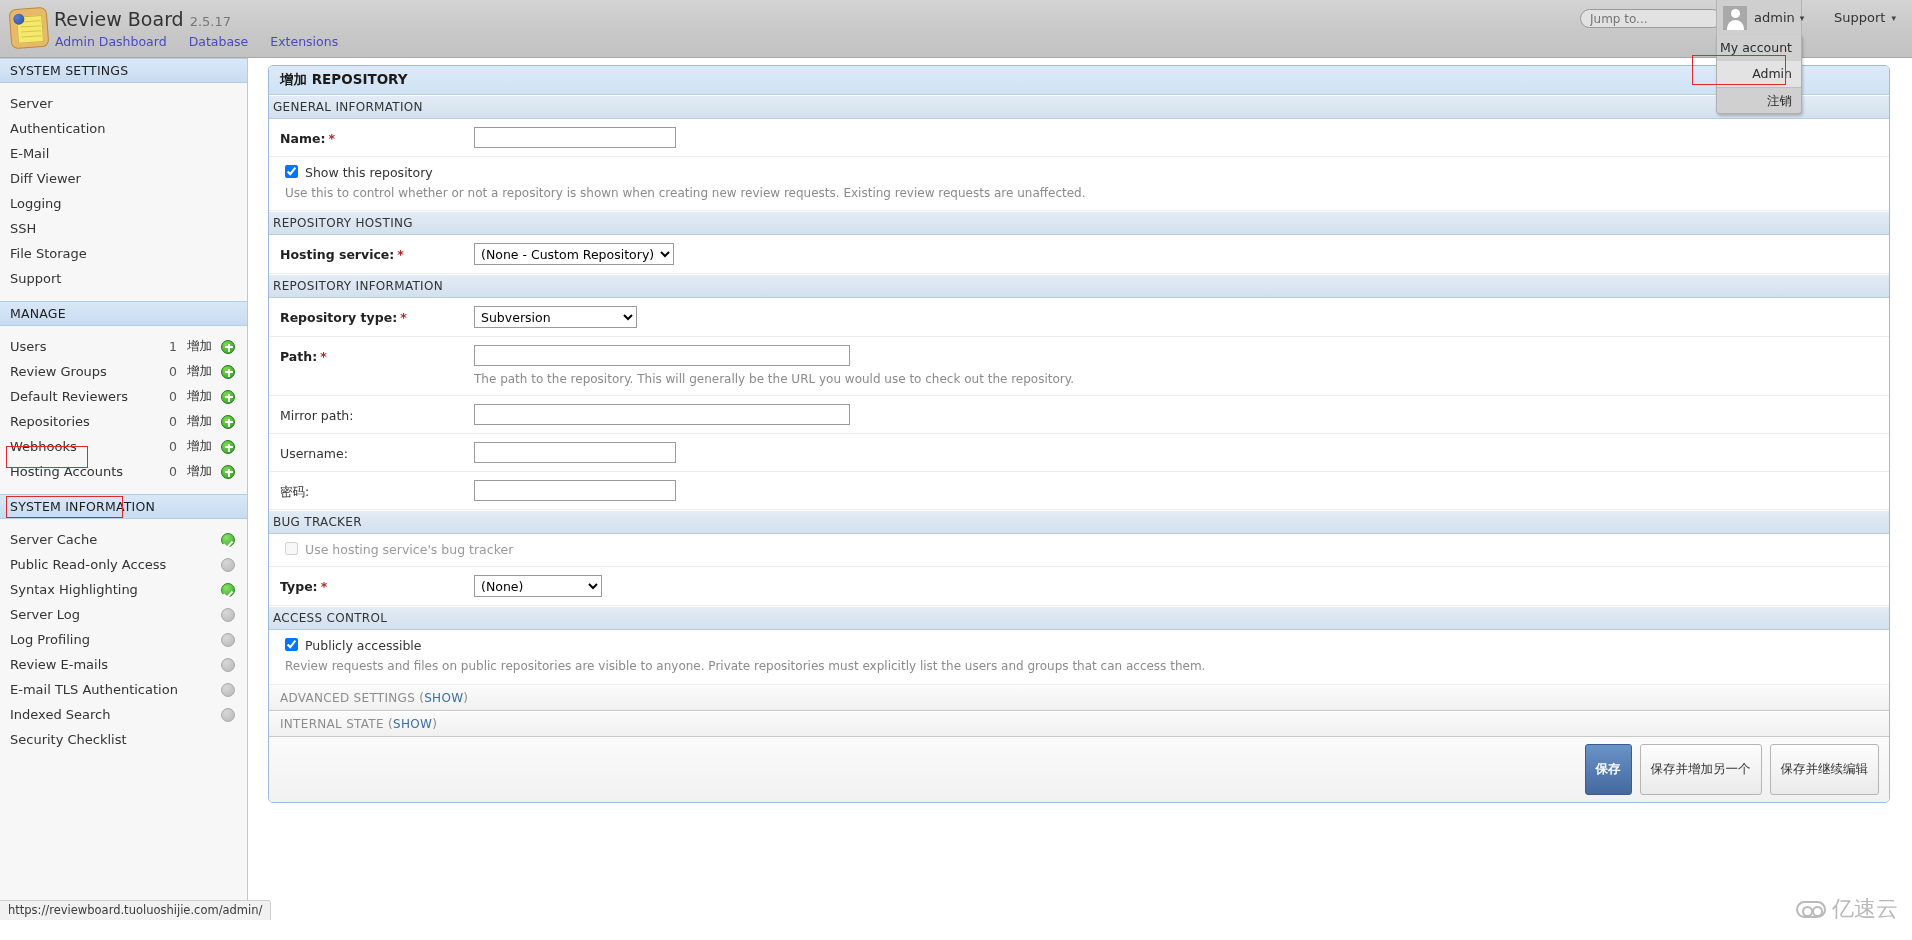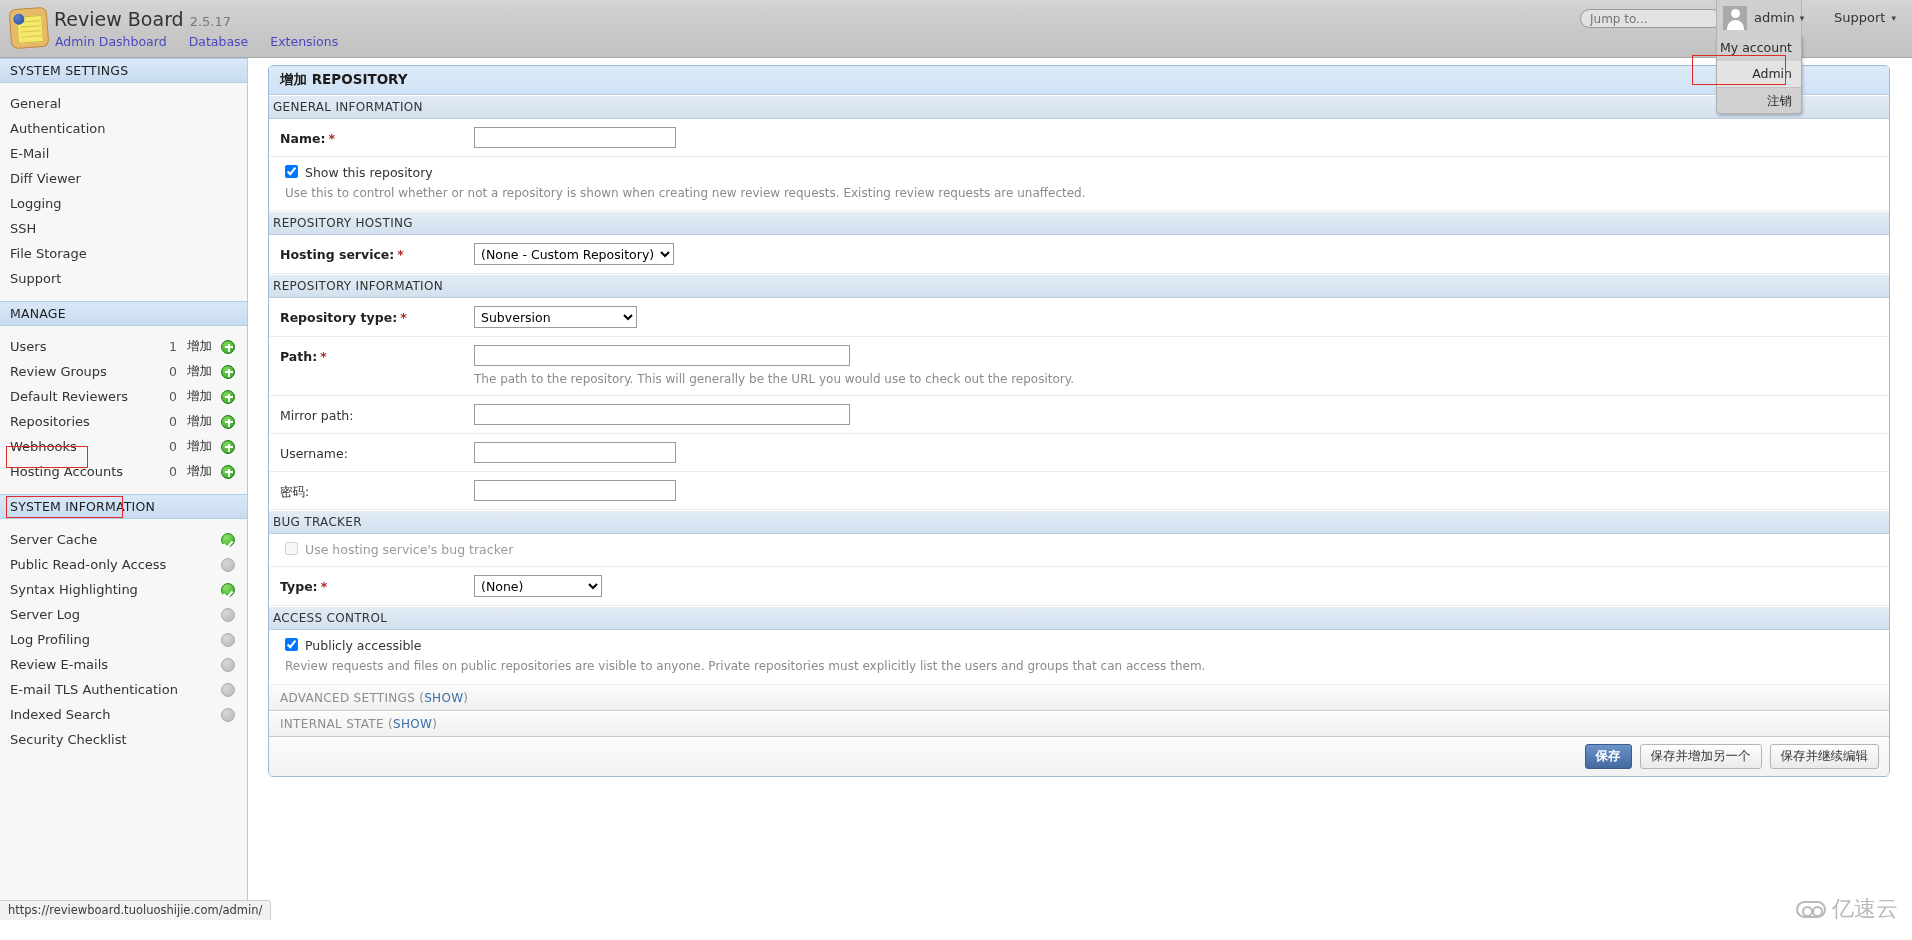--- a/index.html
+++ b/index.html
@@ -329,21 +329,21 @@
   .collapsed a { color: #3a6ea5; text-decoration: none; }
   .submit-bar {
     background: linear-gradient(to bottom, #fbfbfb, #f1f1f1);
     padding: 7px 10px;
     display: flex;
     justify-content: flex-end;
     gap: 8px;
   }
   .btn {
     font-size: 12.5px;
-    padding: 3px 10px;
+    padding: 16px 10px;
     border: 1px solid #b5b5b5;
     border-radius: 3px;
     background: linear-gradient(to bottom, #fdfdfd, #eaeaea);
     color: #333;
     cursor: pointer;
     font-family: "DejaVu Sans", "Liberation Sans", sans-serif;
   }
   .btn.primary {
     background: linear-gradient(to bottom, #6a93c8, #44699f);
     border: 1px solid #3b5c8c;
@@ -430,21 +430,21 @@
 </div>
 <div id="anno-admin"></div>
 
 <div id="body">
 
   <div id="sidebar">
 
     <div class="sb-header">SYSTEM SETTINGS</div>
     <div class="sb-list">
       <div class="sb-row">
-          <span class="lbl">General</span>
+          <span class="lbl">Server</span>
         </div>
       <div class="sb-row">
           <span class="lbl">Authentication</span>
         </div>
       <div class="sb-row">
           <span class="lbl">E-Mail</span>
         </div>
       <div class="sb-row">
           <span class="lbl">Diff Viewer</span>
         </div>

